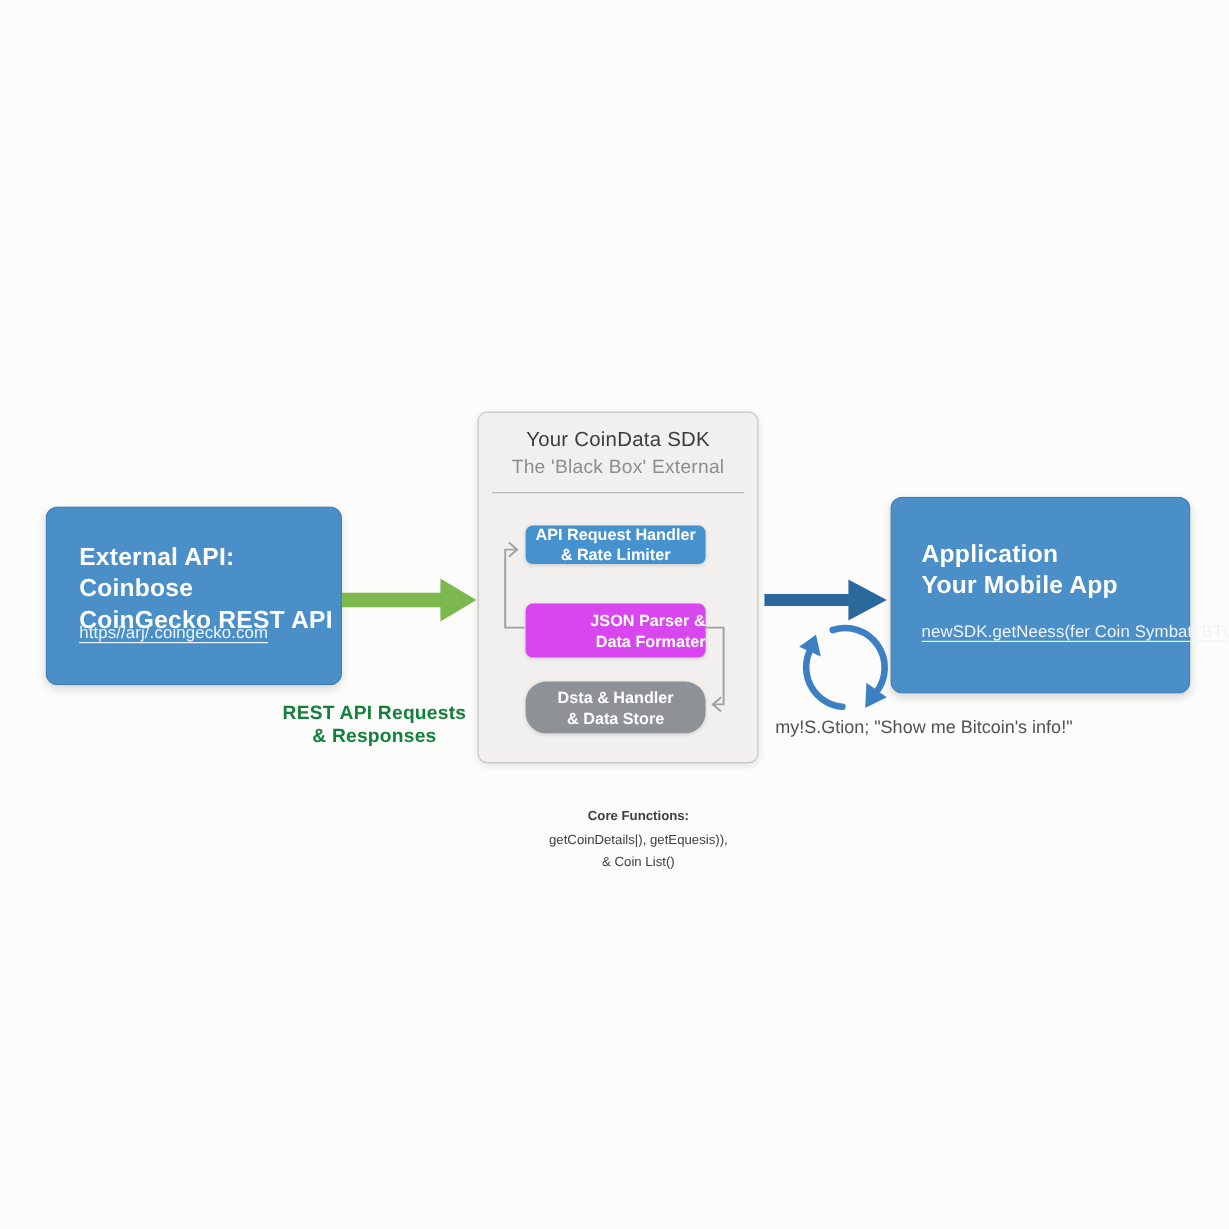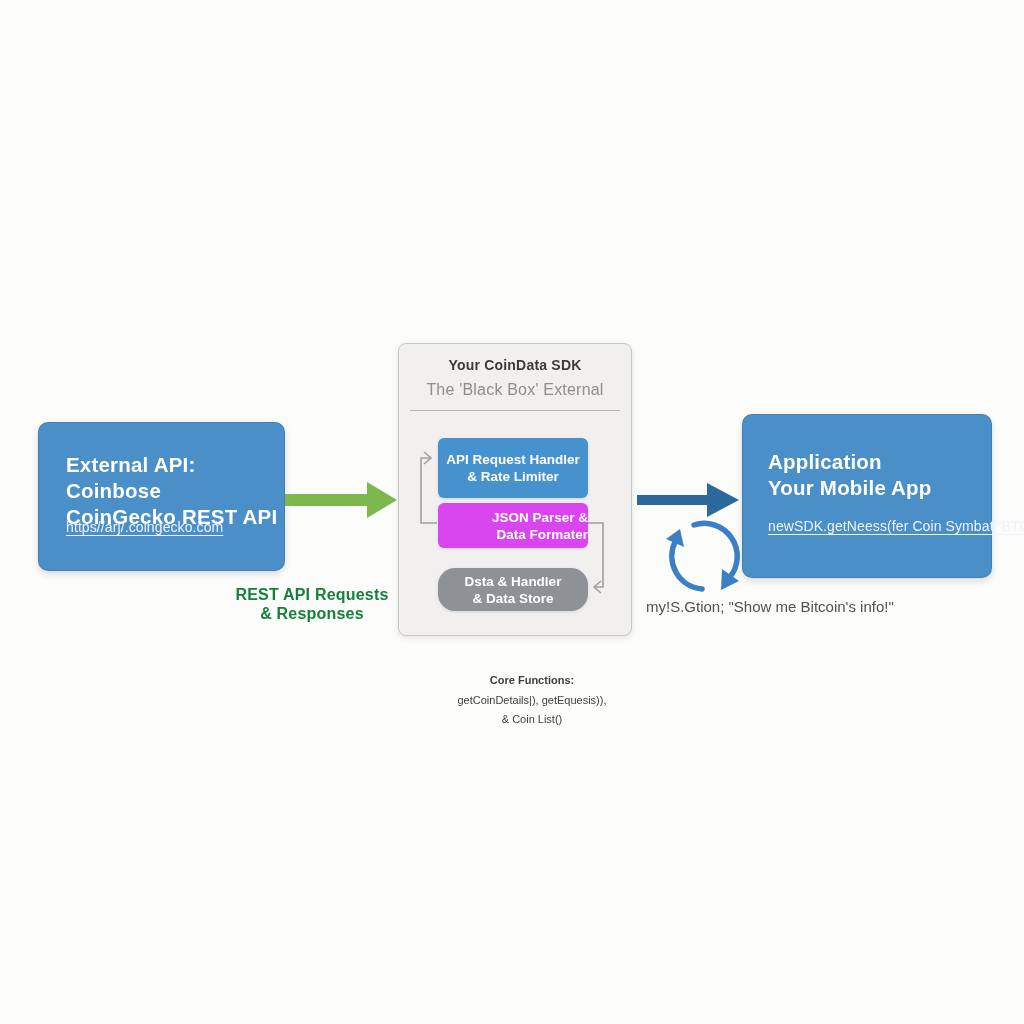--- a/index.html
+++ b/index.html
@@ -27,36 +27,36 @@
   }
   
   .panel{
     position:absolute;left:398px;top:343px;width:234px;height:293px;
     border-radius:8px;border:1px solid #c7c7c4;
     box-shadow:0 2px 6px rgba(0,0,0,.10);
     box-sizing:border-box;
   }
   .panel-title{
     position:absolute;left:0;right:0;top:13px;text-align:center;
-    font-weight:bold;font-size:14px;color:#3c3c3c;letter-spacing:.2px;
+    font-weight:normal;font-size:17px;color:#3c3c3c;letter-spacing:.2px;
   }
   .panel-sub{
     position:absolute;left:0;right:0;top:37px;text-align:center;
     font-size:16px;color:#8d8d8d;letter-spacing:.2px;
   }
   .panel-divider{
     position:absolute;left:11px;right:11px;top:66px;height:1px;background:#b7b7b4;
   }
   .module{
     position:absolute;left:39px;width:150px;border-radius:6px;
     color:#fff;font-weight:bold;font-size:13.5px;line-height:17px;
     display:flex;flex-direction:column;justify-content:center;text-align:center;
     box-shadow:0 1px 3px rgba(0,0,0,.12);
   }
-  .module.m0{top:94px;height:60px;}
+  .module.m0{top:94px;height:32px;}
   .module.m1{top:159px;height:45px;}
   .module.m2{top:224px;height:43px;}
   
   .caption-green{
     position:absolute;left:228px;top:585px;width:168px;text-align:center;
     font-weight:bold;font-size:16px;line-height:19px;letter-spacing:.2px;
   }
   .caption-query{
     position:absolute;left:646px;top:597px;width:330px;
     font-size:15px;line-height:19.5px;color:#515151;

